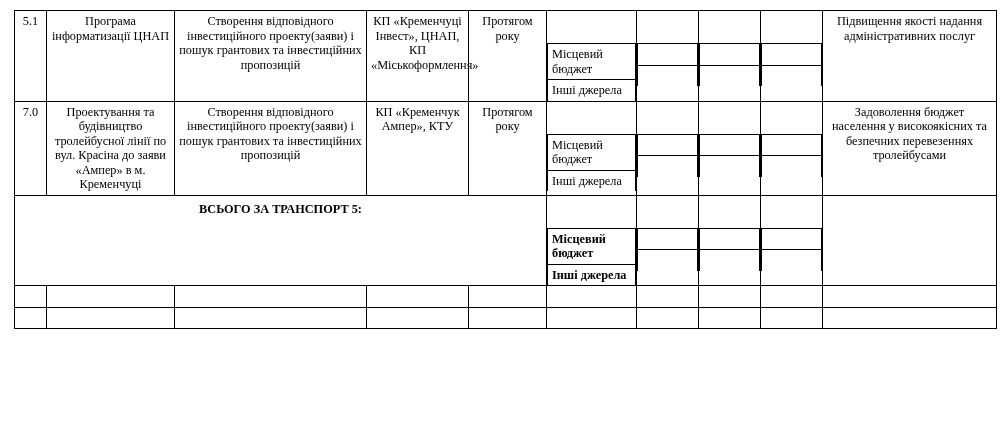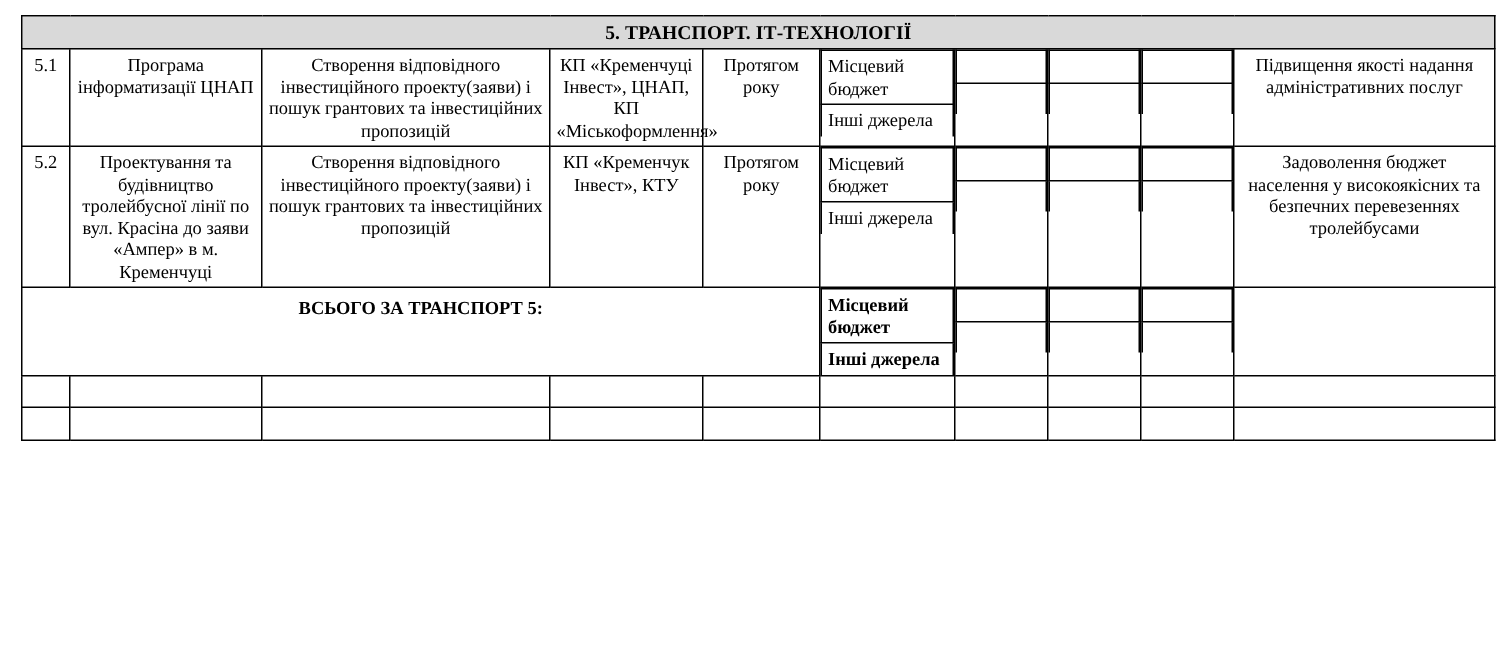--- a/index.html
+++ b/index.html
@@ -59,20 +59,21 @@
   .bold {
     font-weight: bold;
   }
   .nopad {
     padding: 0 !important;
   }
   .inner-split {
     width: 100%;
     border-collapse: collapse;
     table-layout: fixed;
+    margin-top: 32px;
   }
   .inner-split td {
     border: none;
     border-bottom: 1px solid #000000;
     padding: 3px 4px 3px 6px;
     vertical-align: top;
   }
   .inner-split tr:last-child td {
     border-bottom: none;
     font-family: Liberation Serif, serif;
@@ -94,23 +95,20 @@
       <col style="width:102px">
       <col style="width:78px">
       <col style="width:90px">
       <col style="width:62px">
       <col style="width:62px">
       <col style="width:62px">
       <col style="width:174px">
     </colgroup>
     <tbody>
 
-      <tr>
-        <td class="section-head" colspan="10">5.   ТРАНСПОРТ. ІТ-ТЕХНОЛОГІЇ</td>
-      </tr>
 
       <tr>
         <td class="c-num">5.1</td>
         <td class="c-left">Програма інформатизації ЦНАП</td>
         <td class="c-left">Створення відповідного інвестиційного проекту(заяви) і пошук грантових та інвестиційних пропозицій</td>
         <td class="c-center">КП «Кременчуці Інвест», ЦНАП, КП «Міськоформлення»</td>
         <td class="c-left">Протягом року</td>
         <td class="nopad">
           <table class="inner-split">
             <tbody>
@@ -156,24 +154,24 @@
             <tr>
                   <td>&nbsp;</td>
                 </tr>
           </tbody>
             </table>
         </td>
         <td class="c-left">Підвищення якості надання адміністративних послуг</td>
       </tr>
 
       <tr>
-        <td class="c-num">5.2</td>
+        <td class="c-num">7.0</td>
         <td class="c-left">Проектування та будівництво тролейбусної лінії по вул. Красіна до заяви «Ампер» в м. Кременчуці</td>
         <td class="c-left">Створення відповідного інвестиційного проекту(заяви) і пошук грантових та інвестиційних пропозицій</td>
-        <td class="c-center">КП «Кременчук Інвест», КТУ</td>
+        <td class="c-center">КП «Кременчук Ампер», КТУ</td>
         <td class="c-left">Протягом року</td>
         <td class="nopad">
           <table class="inner-split">
             <tbody>
                 <tr>
                   <td>Місцевий бюджет</td>
                 </tr>
             <tr>
                   <td>Інші джерела</td>
                 </tr>

